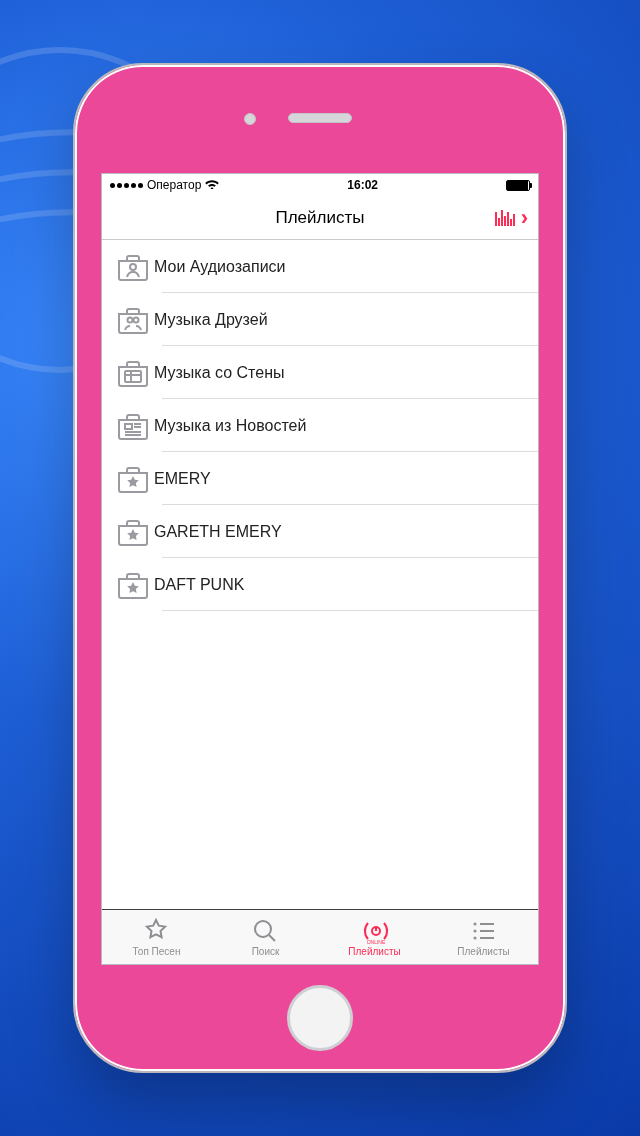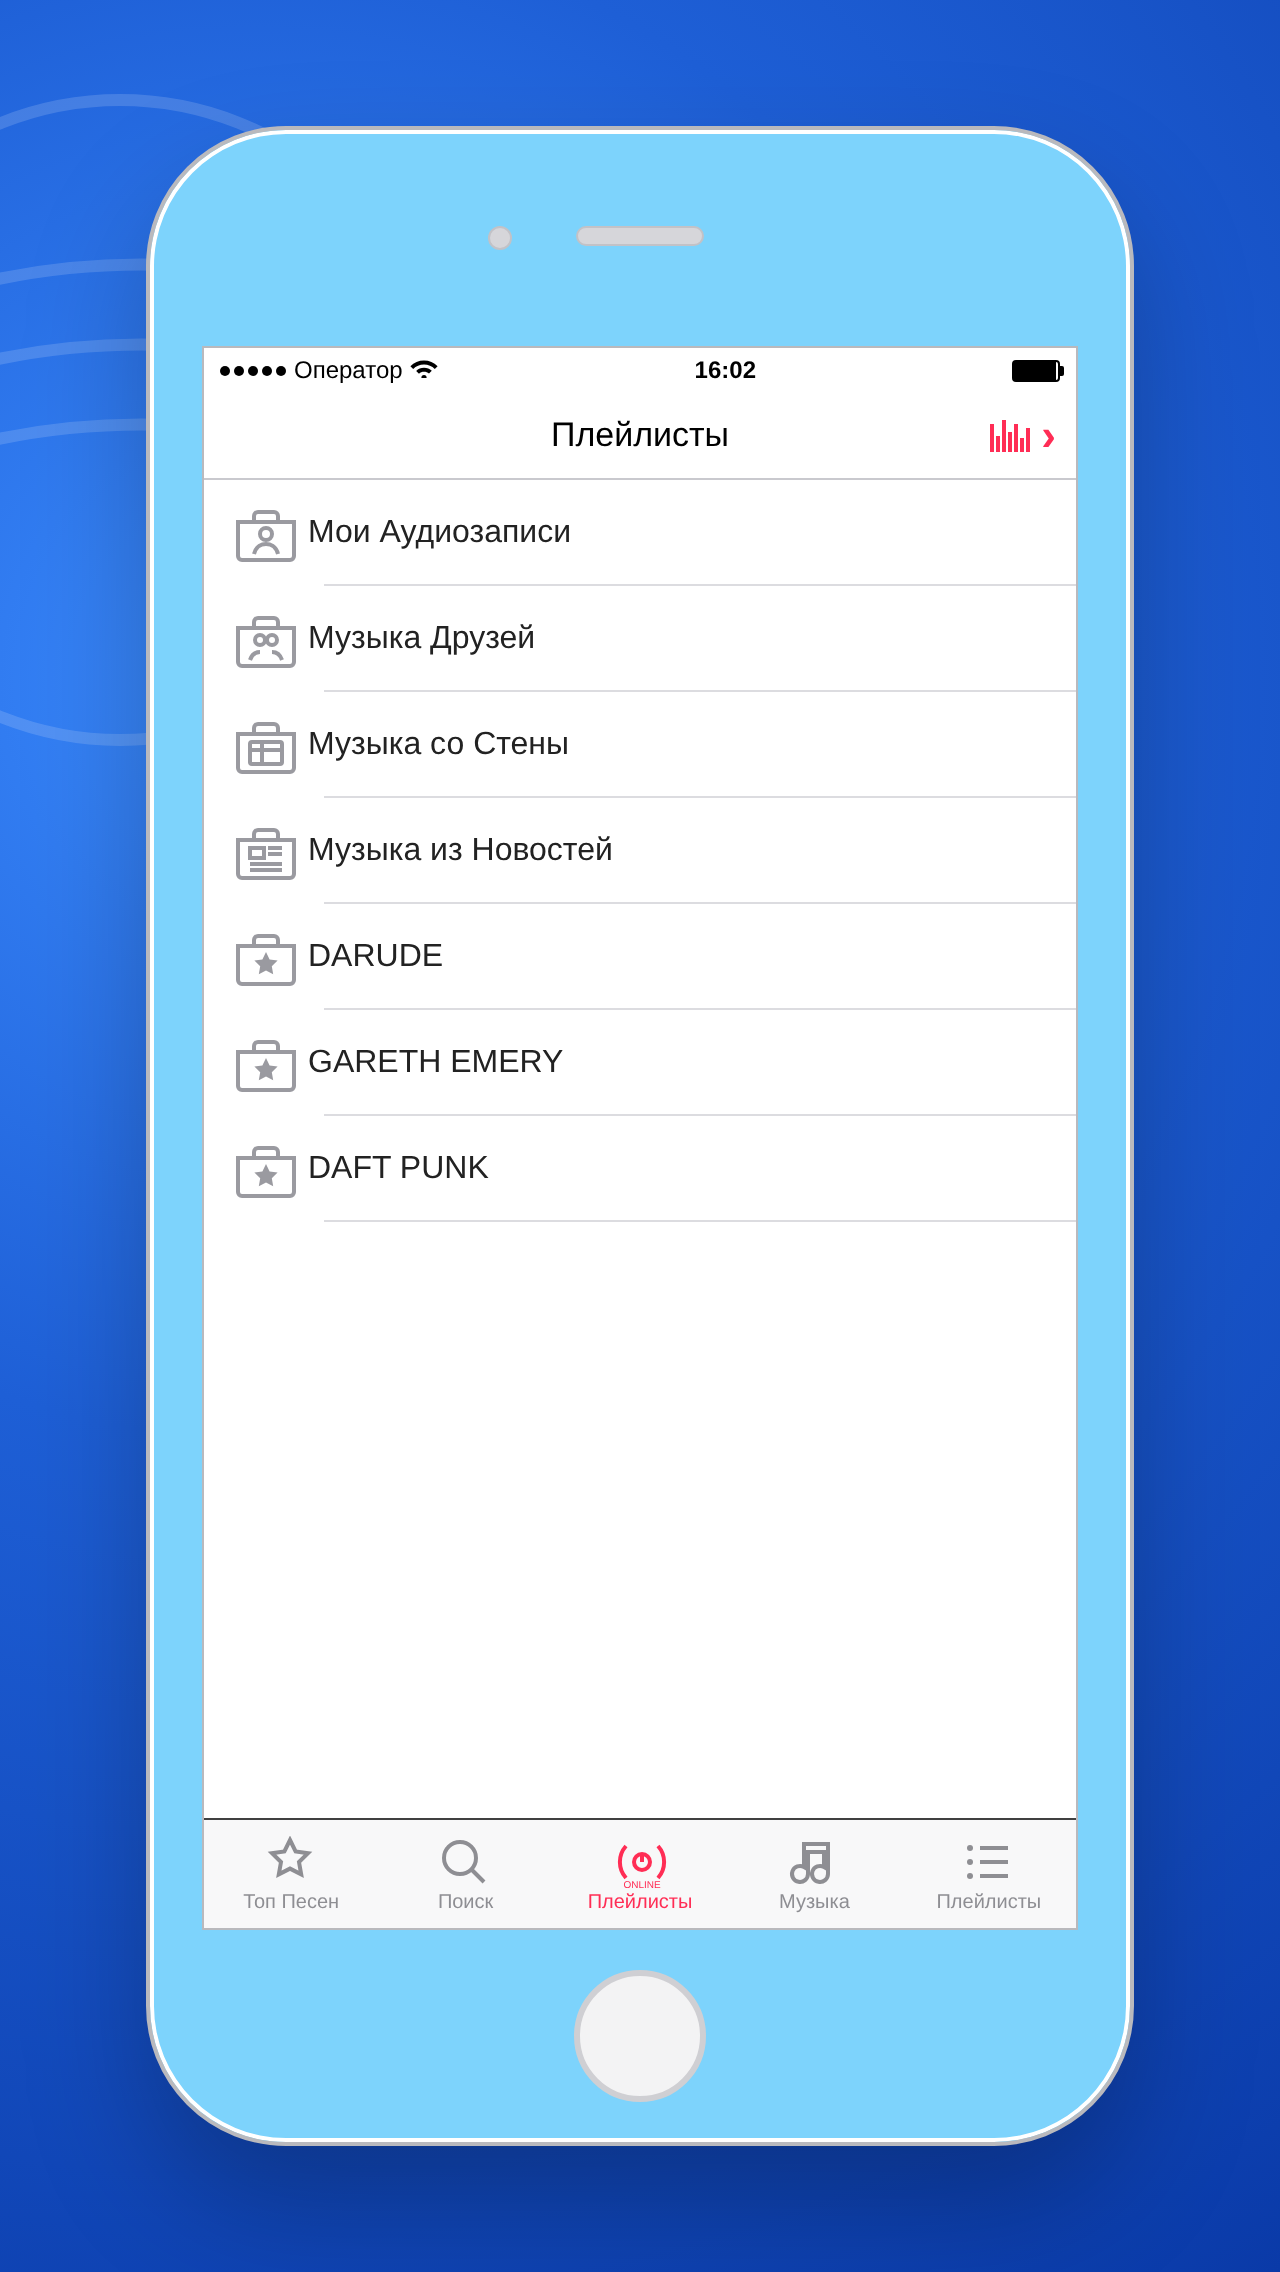--- a/index.html
+++ b/index.html
@@ -11,21 +11,21 @@
 }
 .bg-deco {
   position: absolute; inset: 0; opacity: .15; pointer-events: none;
 }
 .bg-deco svg { width: 100%; height: 100%; }
 
 
 .phone {
   position: absolute; left: 50%; top: 50%; transform: translate(-50%, -50%);
   width: 494px; height: 1010px;
-  background: #7dd3fc;
+  background: #ec4899;
   border: 2px solid #b9b9bd;
   border-radius: 70px;
   box-shadow: 0 30px 60px rgba(0,0,0,.25), inset 0 0 0 2px #fff;
 }
 .speaker {
   position: absolute; top: 48px; left: 50%; transform: translateX(-50%);
   width: 64px; height: 10px; border-radius: 5px;
   background: #d6d6da; border: 1px solid #c2c2c7;
 }
 .camera {
@@ -195,21 +195,21 @@
             </svg>
           </span>
           <span class="lbl">Музыка из Новостей</span>
         </div>
         <div class="row">
           <span class="ricon" style="color:#9a9aa0">
             <svg width="34" height="30" viewBox="0 0 34 30">
               <use href="#ic-starf"></use>
             </svg>
           </span>
-          <span class="lbl">DARUDE</span>
+          <span class="lbl">EMERY</span>
         </div>
         <div class="row">
           <span class="ricon" style="color:#9a9aa0">
             <svg width="34" height="30" viewBox="0 0 34 30">
               <use href="#ic-starf"></use>
             </svg>
           </span>
           <span class="lbl">GARETH EMERY</span>
         </div>
         <div class="row">
@@ -243,28 +243,20 @@
           <span class="ticon">
             <svg width="28" height="26" viewBox="0 0 28 26">
               <use href="#t-online"></use>
             </svg>
           </span>
           <span>Плейлисты</span>
         </div>
         <div class="tab">
           <span class="ticon">
             <svg width="28" height="26" viewBox="0 0 28 26">
-              <use href="#t-note"></use>
-            </svg>
-          </span>
-          <span>Музыка</span>
-        </div>
-        <div class="tab">
-          <span class="ticon">
-            <svg width="28" height="26" viewBox="0 0 28 26">
               <use href="#t-list"></use>
             </svg>
           </span>
           <span>Плейлисты</span>
         </div>
       </div>
 
   </div>
 
   <div class="home-btn"></div>

